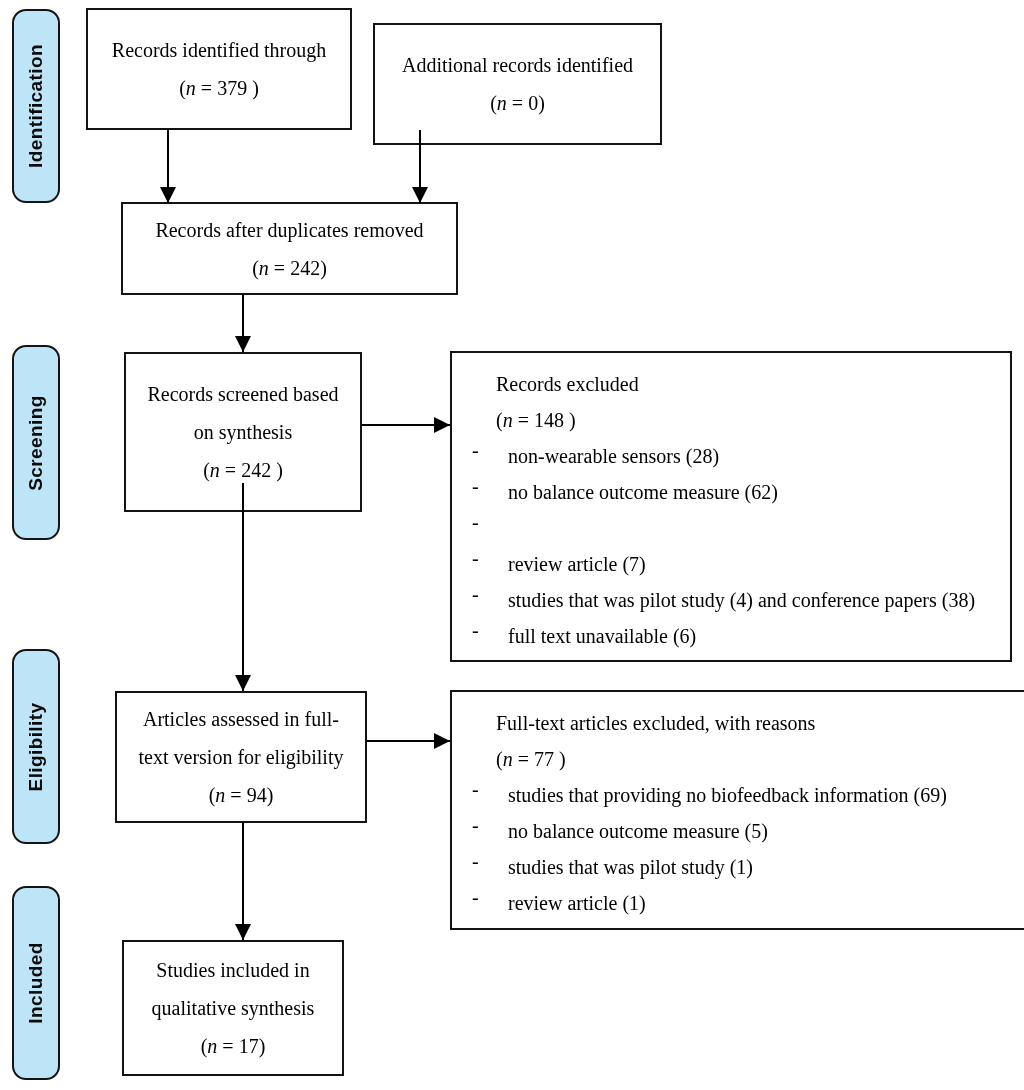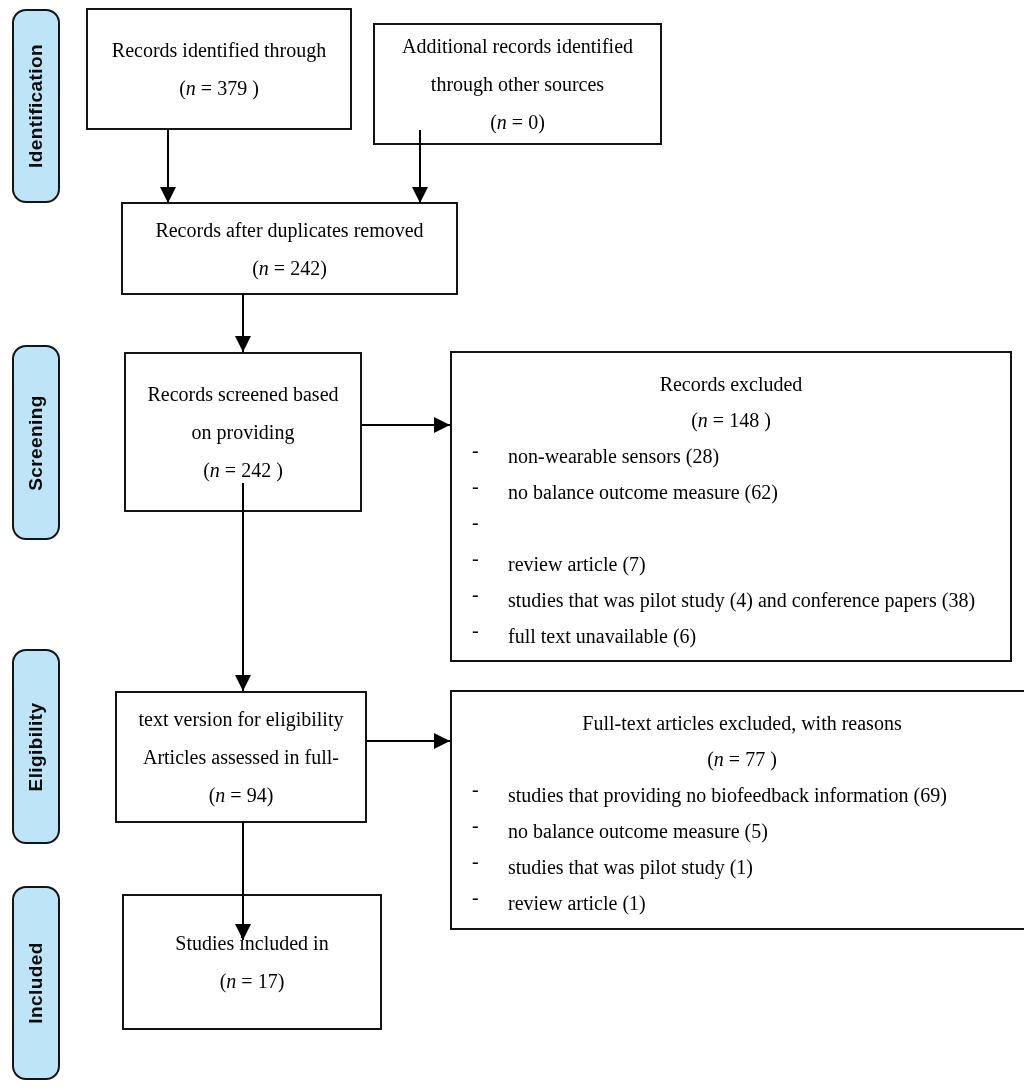--- a/index.html
+++ b/index.html
@@ -58,22 +58,22 @@
   .center-box .line {
     line-height: 38px;
     white-space: nowrap;
   }
 
   .reason-box {
     padding-top: 13px;
   }
   .reason-box .title,
   .reason-box .count {
-    text-align: center;
     line-height: 36px;
+    margin-left: 44px;
   }
   .reasons {
     padding-left: 20px;
     padding-right: 6px;
   }
   .reason-item {
     display: flex;
     align-items: flex-start;
     line-height: 36px;
     white-space: nowrap;
@@ -136,32 +136,31 @@
     <span class="stage-text">Included</span>
   </div>
 
   <div class="box center-box" style="left:86px; top:8px; width:266px; height:122px;">
     <div class="line">Records identified through</div>
     <div class="line count">(<i>n</i> = 379 )</div>
   </div>
 
   <div class="box center-box" style="left:373px; top:23px; width:289px; height:122px;">
     <div class="line">Additional records identified</div>
-    <div class="line">through other sources</div>
     <div class="line count">(<i>n</i> = 0)</div>
   </div>
 
   <div class="box center-box" style="left:121px; top:202px; width:337px; height:93px;">
     <div class="line">Records after duplicates removed</div>
     <div class="line count">(<i>n</i> = 242)</div>
   </div>
 
   <div class="box center-box" style="left:124px; top:352px; width:238px; height:160px;">
     <div class="line">Records screened based</div>
-    <div class="line">on providing</div>
+    <div class="line">on synthesis</div>
     <div class="line count">(<i>n</i> = 242 )</div>
   </div>
 
   <div class="box reason-box" style="left:450px; top:351px; width:562px; height:311px;">
     <div class="title">Records excluded</div>
     <div class="count">(<i>n</i> = 148 )</div>
     <div class="reasons">
         <div class="reason-item">
           <span class="dash">-</span>
           <span>non-wearable sensors (28)</span>
@@ -182,22 +181,22 @@
           <span>studies that was pilot study (4) and conference papers (38)</span>
         </div>
         <div class="reason-item">
           <span class="dash">-</span>
           <span>full text unavailable (6)</span>
         </div>
       </div>
   </div>
 
   <div class="box center-box" style="left:115px; top:691px; width:252px; height:132px;">
+    <div class="line">Articles assessed in full-</div>
     <div class="line">text version for eligibility</div>
-    <div class="line">Articles assessed in full-</div>
     <div class="line count">(<i>n</i> = 94)</div>
   </div>
 
   <div class="box reason-box" style="left:450px; top:690px; width:584px; height:240px;">
     <div class="title">Full-text articles excluded, with reasons</div>
     <div class="count">(<i>n</i> = 77 )</div>
     <div class="reasons">
         <div class="reason-item">
           <span class="dash">-</span>
           <span>studies that providing no biofeedback information (69)</span>
@@ -210,22 +209,23 @@
           <span class="dash">-</span>
           <span>studies that was pilot study (1)</span>
         </div>
         <div class="reason-item">
           <span class="dash">-</span>
           <span>review article (1)</span>
         </div>
       </div>
   </div>
 
-  <div class="box center-box" style="left:122px; top:894px; width:260px; height:136px;justify-content:center;">
+  <div class="box center-box" style="left:122px; top:940px; width:222px; height:136px;justify-content:center;">
     <div class="line">Studies included in</div>
+    <div class="line">qualitative synthesis</div>
     <div class="line count">(<i>n</i> = 17)</div>
   </div>
 
   <div class="arrow-v" style="left:167px; top:130px; height:73px;"></div>
   <div class="arrow-v" style="left:419px; top:130px; height:73px;"></div>
   <div class="arrow-v" style="left:242px; top:295px; height:57px;"></div>
   <div class="arrow-h" style="left:362px; top:424px; width:88px;"></div>
   <div class="arrow-v" style="left:242px; top:483px; height:208px;"></div>
   <div class="arrow-h" style="left:367px; top:740px; width:83px;"></div>
   <div class="arrow-v" style="left:242px; top:823px; height:117px;"></div>

